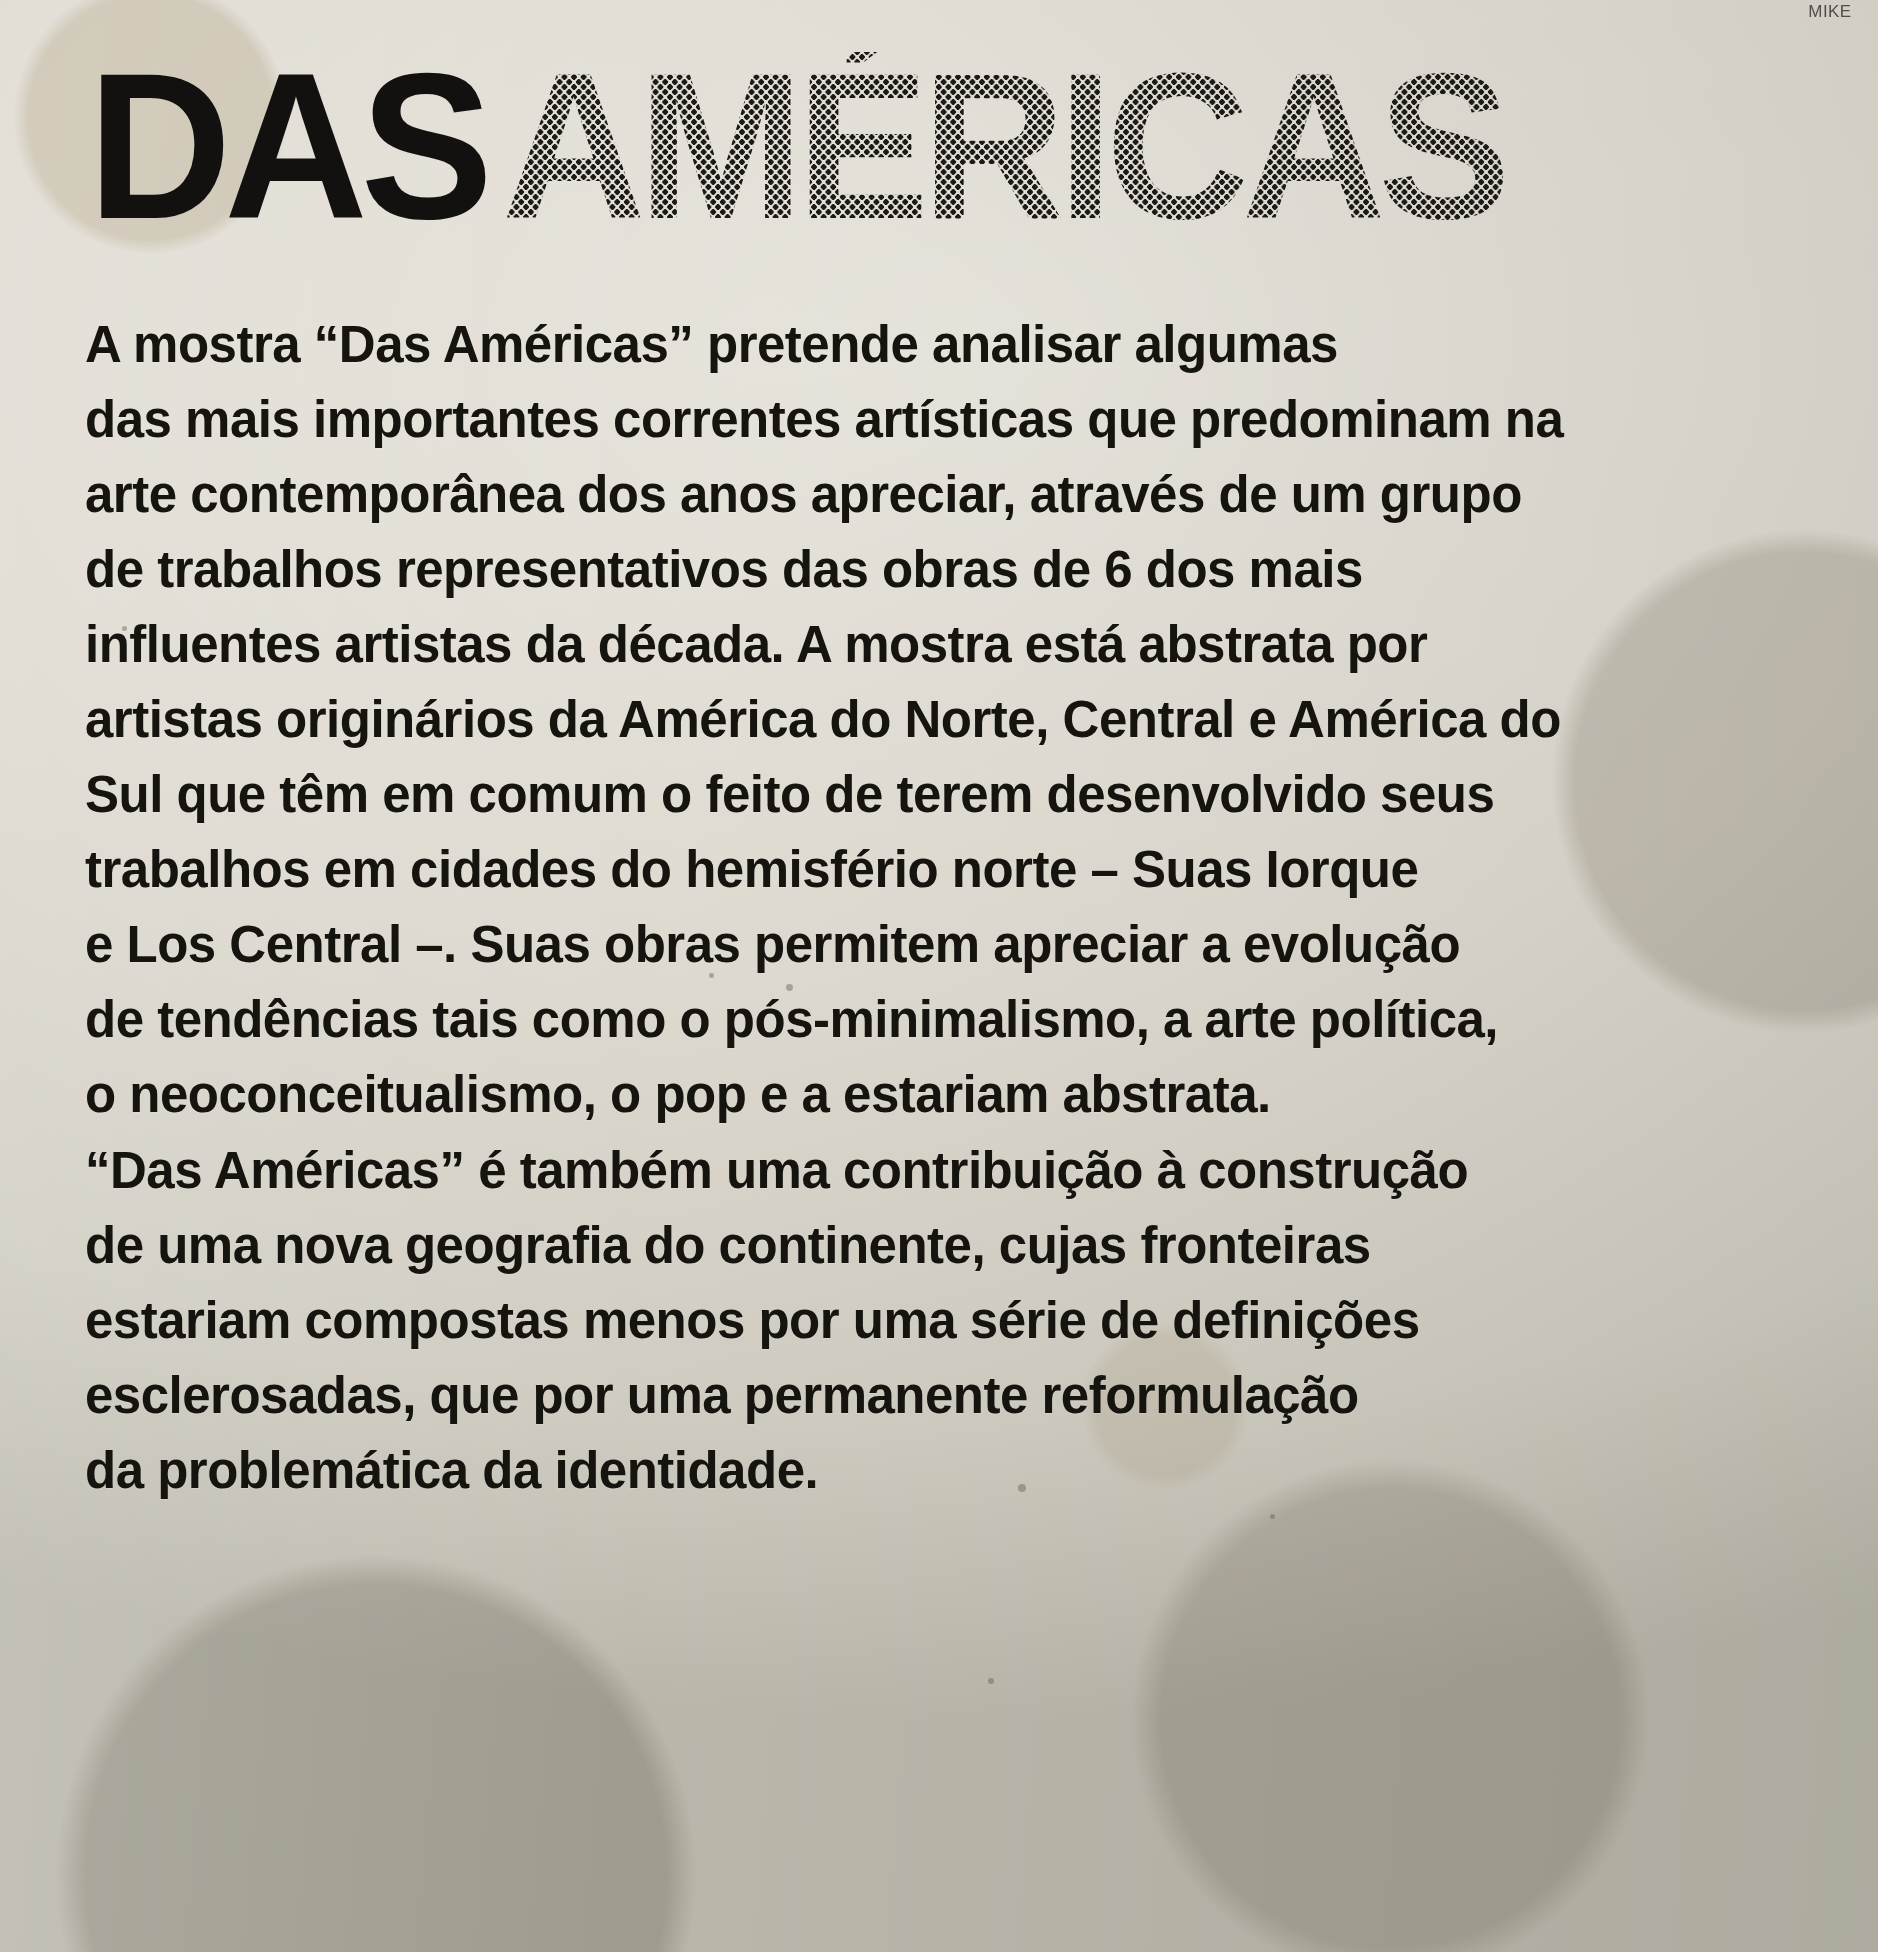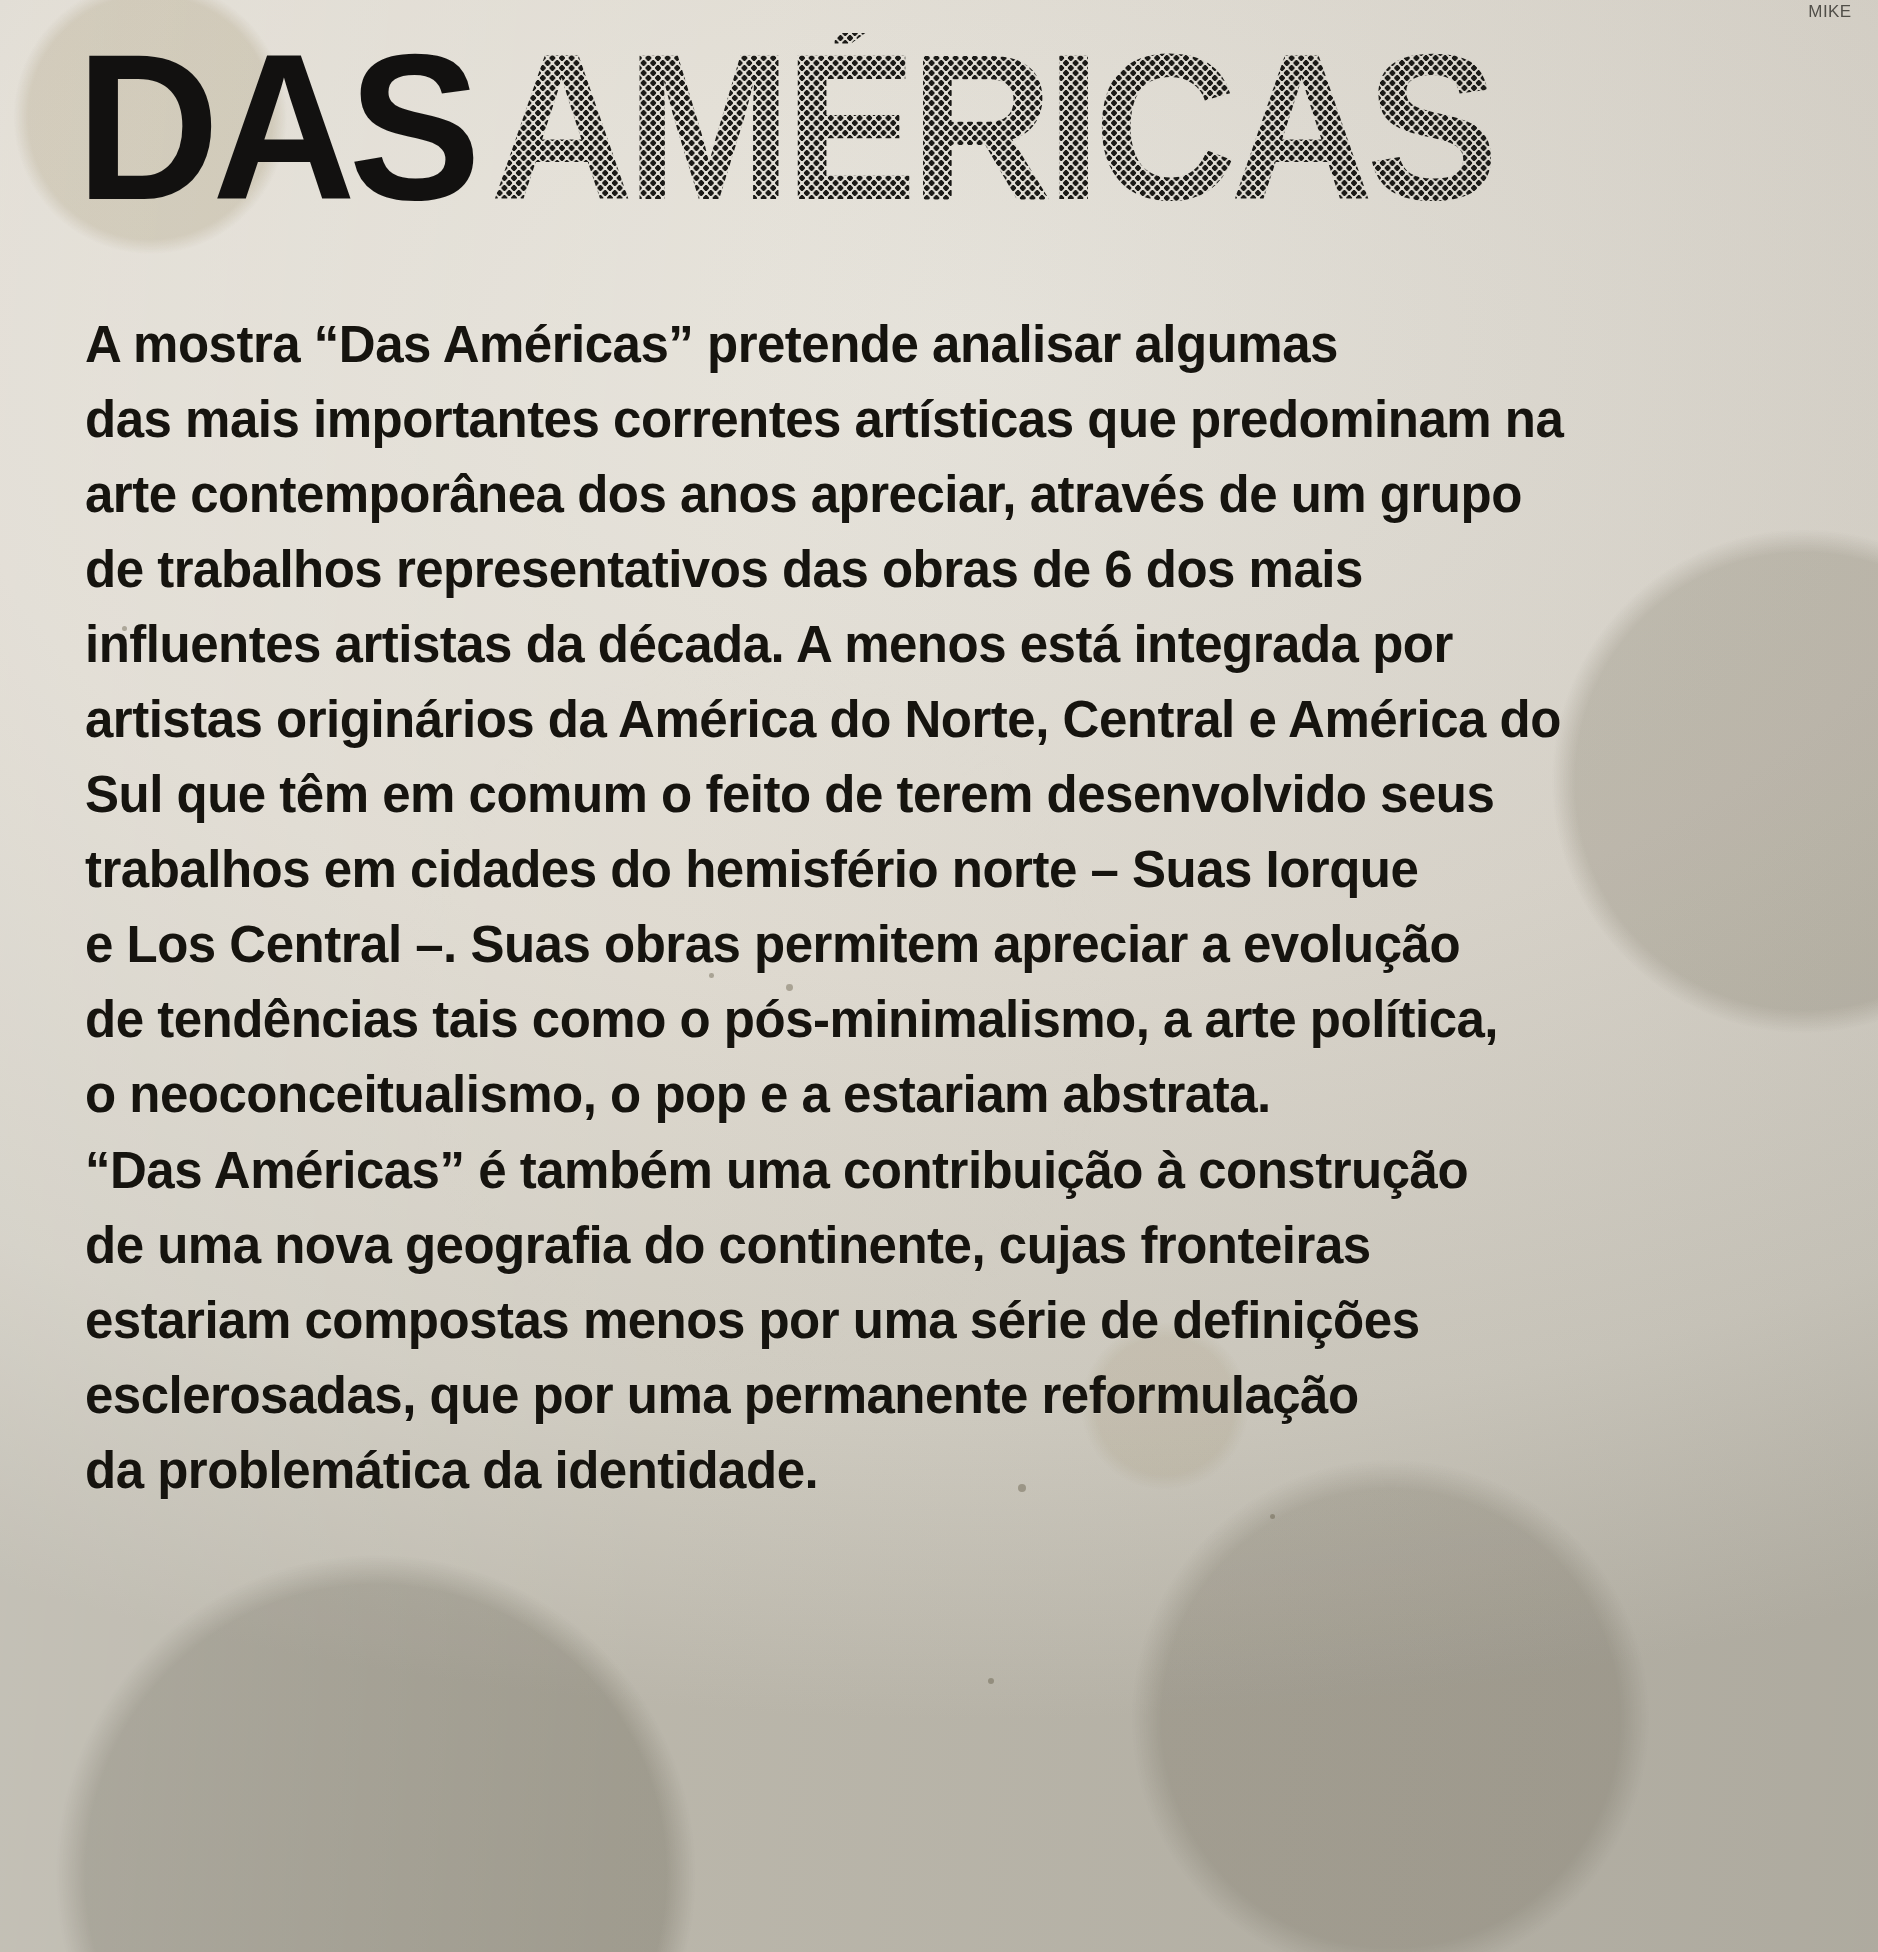--- a/index.html
+++ b/index.html
@@ -57,26 +57,26 @@
     z-index: 5;
     white-space: nowrap;
     opacity: .85;
     text-align: right;
   }
 
   
   .title-block {
     position: absolute;
     top: 13.7px;
-    left: 76px;
+    left: 88px;
     right: 46px;
     height: 229px;
     z-index: 4;
     display: flex;
-    align-items: center;
+    align-items: flex-end;
     white-space: nowrap;
     overflow: hidden;
   }
   .title-word {
     font-weight: 700;
     font-size: 207px;
     line-height: 0.92;
     letter-spacing: -7.6px;
     font-stretch: condensed;
     transform: scaleX(0.96);
@@ -139,21 +139,21 @@
     <span class="title-word title-dotted">AMÉRICAS</span>
   </div>
 
   <div class="body-text">
 
     <div>
       <div class="body-line para-start">A mostra “Das Américas” pretende analisar algumas</div>
       <div class="body-line">das mais importantes correntes artísticas que predominam na</div>
       <div class="body-line">arte contemporânea dos anos apreciar, através de um grupo</div>
       <div class="body-line">de trabalhos representativos das obras de 6 dos mais</div>
-      <div class="body-line">influentes artistas da década. A menos está integrada por</div>
+      <div class="body-line">influentes artistas da década. A mostra está abstrata por</div>
       <div class="body-line">artistas originários da América do Norte, Central e América do</div>
       <div class="body-line">Sul que têm em comum o feito de terem desenvolvido seus</div>
       <div class="body-line">trabalhos em cidades do hemisfério norte – Suas Iorque</div>
       <div class="body-line">e Los Central –. Suas obras permitem apreciar a evolução</div>
       <div class="body-line">de tendências tais como o pós-minimalismo, a arte política,</div>
       <div class="body-line">o neoconceitualismo, o pop e a estariam abstrata.</div>
     </div>
 
     <div>
       <div class="body-line para-start">“Das Américas” é também uma contribuição à construção</div>

